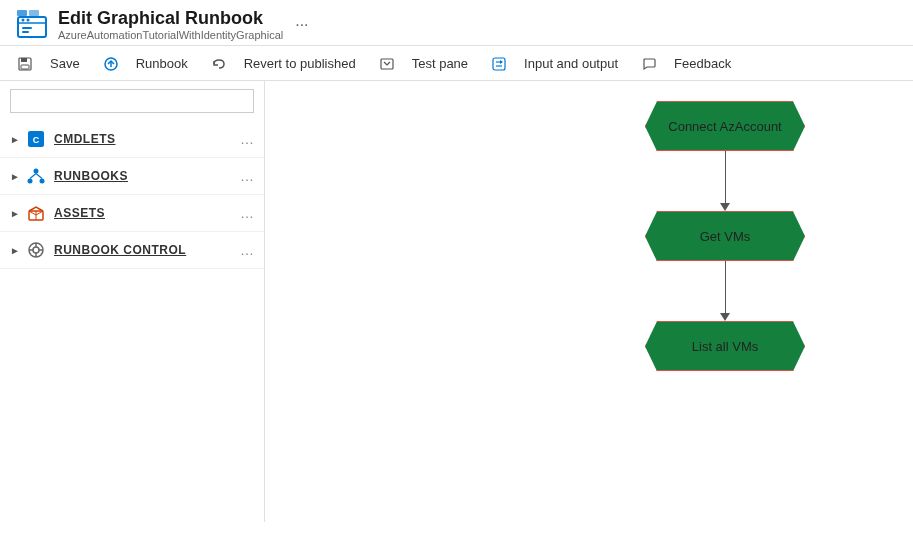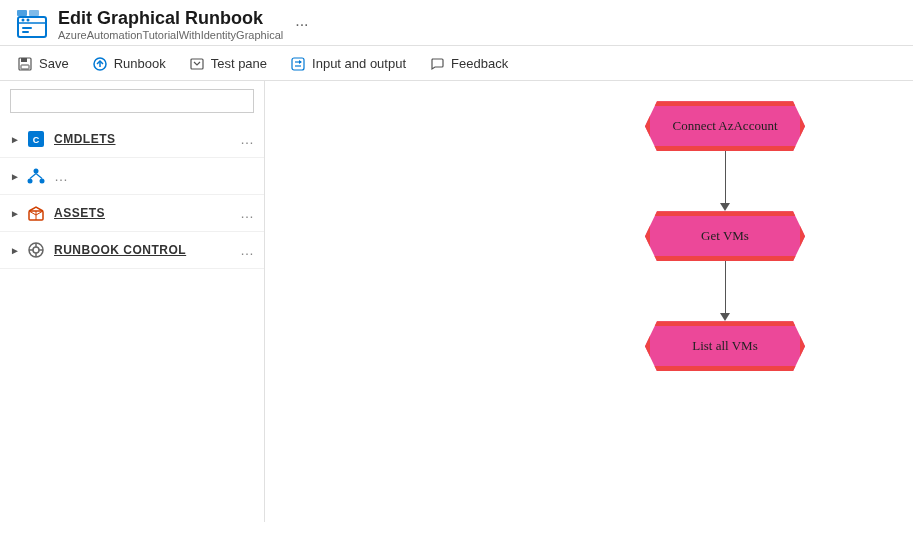--- a/index.html
+++ b/index.html
@@ -44,21 +44,21 @@
     .toolbar {
       display: flex;
       align-items: center;
       padding: 4px 8px;
       border-bottom: 1px solid #e0e0e0;
       gap: 4px;
     }
     .toolbar-btn {
       display: flex;
       align-items: center;
-      gap: 7px;
+      gap: 18px;
       padding: 5px 10px;
       border: none;
       background: transparent;
       cursor: pointer;
       color: #0078d4;
       font-size: 13px;
       border-radius: 2px;
     }
     .toolbar-btn .btn-icon {
       font-size: 14px;
@@ -140,34 +140,33 @@
     .flow-container {
       position: absolute;
       top: 20px;
       left: 380px;
       display: flex;
       flex-direction: column;
       align-items: center;
       gap: 0;
     }
     .flow-node {
-      background: #ec4899;
-      border: 5px solid #ef4444;
+      background: #15803d;
+      border: 1px solid #ef4444;
       width: 160px;
       min-height: 50px;
       display: flex;
       align-items: center;
       justify-content: center;
       font-size: 13px;
       color: #222;
       
       clip-path: polygon(12px 0%, calc(100% - 12px) 0%, 100% 50%, calc(100% - 12px) 100%, 12px 100%, 0% 50%);
       padding: 12px 20px;
       text-align: center;
-      font-family: Liberation Serif, serif;
     }
     .flow-arrow {
       display: flex;
       flex-direction: column;
       align-items: center;
       height: 60px;
     }
     .flow-arrow-line {
       width: 1px;
       flex: 1;
@@ -224,20 +223,29 @@
     <span class="btn-icon">
       <svg width="14" height="14" viewBox="0 0 14 14" fill="none">
         <circle cx="7" cy="7" r="6" stroke="#0078d4" stroke-width="1.5"></circle>
         <line x1="7" y1="10" x2="7" y2="5" stroke="#0078d4" stroke-width="1.5"></line>
         <polyline points="4,7 7,4 10,7" stroke="#0078d4" stroke-width="1.5" fill="none"></polyline>
       </svg>
     </span>
     <span class="btn-label">Runbook</span>
   </button>
 
+  <button class="toolbar-btn">
+    <span class="btn-icon">
+      <svg width="14" height="14" viewBox="0 0 14 14" fill="none">
+        <path d="M2 7 Q2 3 7 3 Q12 3 12 7 Q12 11 7 11" stroke="#555" stroke-width="1.5" fill="none"></path>
+        <polyline points="2,4 2,8 6,8" stroke="#555" stroke-width="1.5" fill="none"></polyline>
+      </svg>
+    </span>
+    <span class="btn-label">Revert to published</span>
+  </button>
 
   <button class="toolbar-btn">
     <span class="btn-icon">
       <svg width="14" height="14" viewBox="0 0 14 14" fill="none">
         <rect x="1" y="2" width="12" height="10" rx="1" stroke="#555" stroke-width="1.2"></rect>
         <polyline points="4,5 7,8 10,5" stroke="#555" stroke-width="1.2" fill="none"></polyline>
       </svg>
     </span>
     <span class="btn-label">Test pane</span>
   </button>
@@ -288,20 +296,21 @@
       <span class="sidebar-item-icon">
         <svg width="18" height="18" viewBox="0 0 18 18">
 
           <circle cx="9" cy="4" r="2.5" fill="#0078d4"></circle>
           <circle cx="3" cy="14" r="2.5" fill="#0078d4"></circle>
           <circle cx="15" cy="14" r="2.5" fill="#0078d4"></circle>
           <line x1="9" y1="6.5" x2="3" y2="11.5" stroke="#0078d4" stroke-width="1.2"></line>
           <line x1="9" y1="6.5" x2="15" y2="11.5" stroke="#0078d4" stroke-width="1.2"></line>
         </svg>
       </span>
+      <span class="sidebar-item-label">RUNBOOKS</span>
       <span class="sidebar-item-more">…</span>
     </div>
 
     <div class="sidebar-item">
       <span class="sidebar-chevron">►</span>
       <span class="sidebar-item-icon">
         <svg width="18" height="18" viewBox="0 0 18 18">
 
           <rect x="2" y="7" width="14" height="9" rx="1" fill="none" stroke="#d04000" stroke-width="1.5"></rect>
           <polyline points="2,7 9,3 16,7" fill="none" stroke="#d04000" stroke-width="1.5"></polyline>

